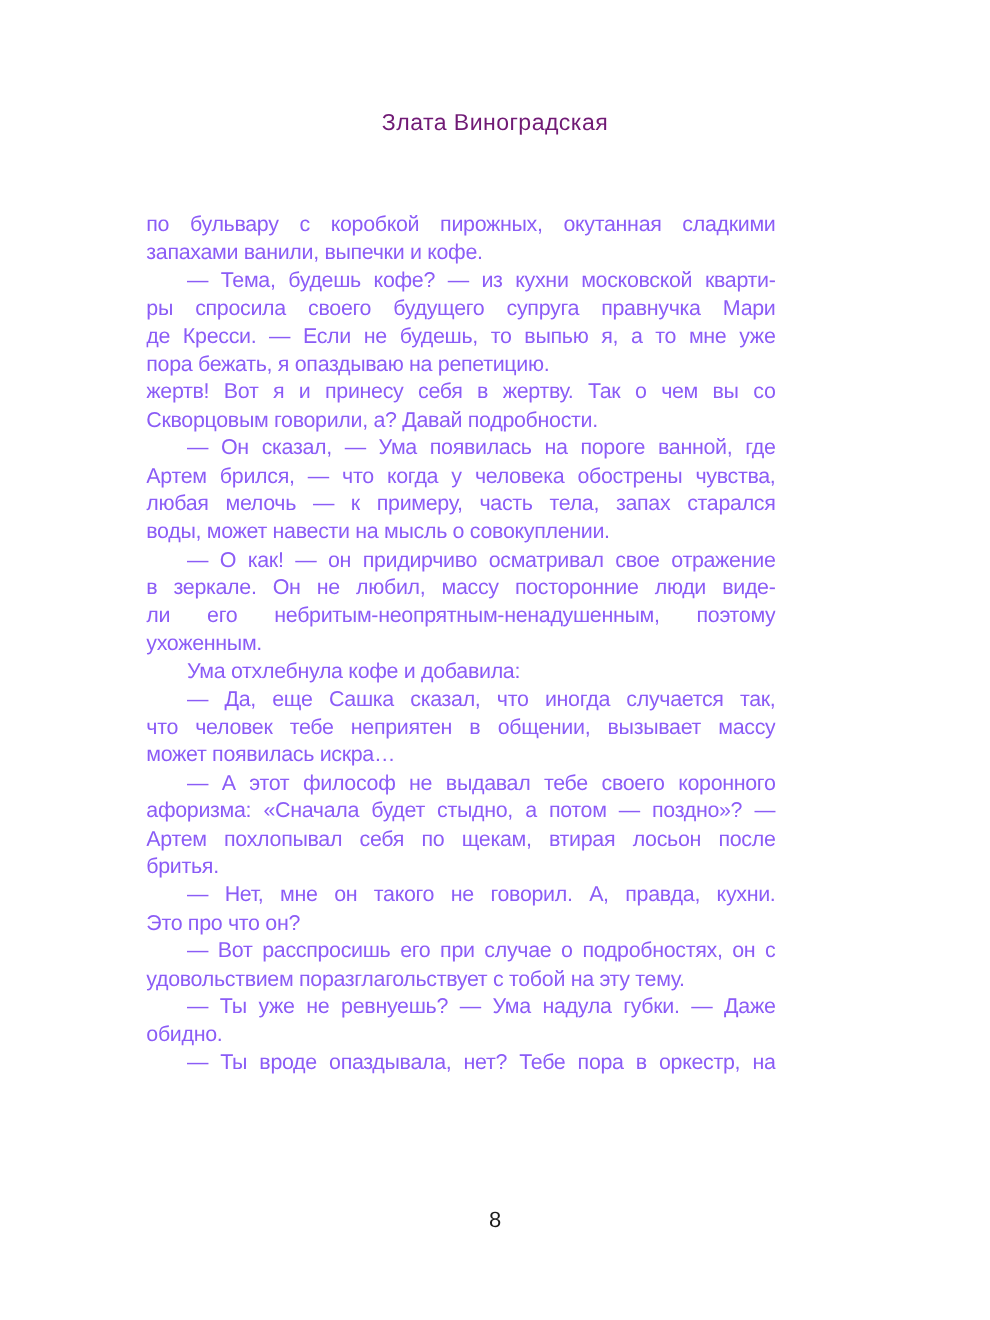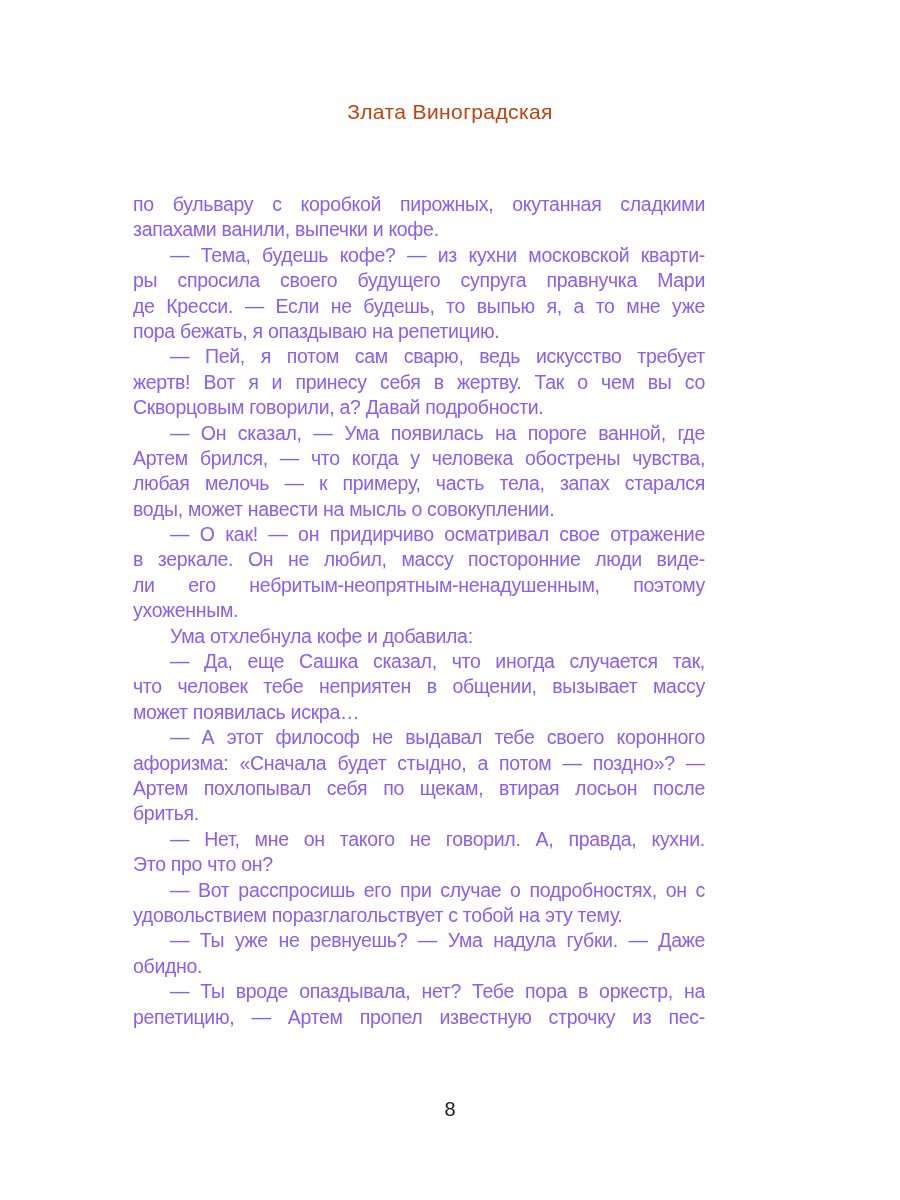--- a/index.html
+++ b/index.html
@@ -17,21 +17,21 @@
     overflow: hidden;
   }
   .running-title {
     position: absolute;
     top: 100px;
     left: 0;
     width: 100%;
     text-align: center;
     font-size: 21px;
     letter-spacing: 0.4px;
-    color: #c2410c;
+    color: #701a75;
   }
   .text-block {
     position: absolute;
     top: 192px;
     left: 133px;
     width: 572px;
   }
   .text-line {
     height: 25.4px;
     line-height: 25.4px;
@@ -65,21 +65,20 @@
 <div class="page">
   <div class="running-title">Злата Виноградская</div>
 
   <div class="text-block">
       <div class="text-line just">по бульвару с коробкой пирожных, окутанная сладкими</div>
       <div class="text-line">запахами ванили, выпечки и кофе.</div>
       <div class="text-line indent just">— Тема, будешь кофе? — из кухни московской кварти-</div>
       <div class="text-line just">ры спросила своего будущего супруга правнучка Мари</div>
       <div class="text-line just">де Кресси. — Если не будешь, то выпью я, а то мне уже</div>
       <div class="text-line">пора бежать, я опаздываю на репетицию.</div>
-      <div class="text-line indent just">— Пей, я потом сам сварю, ведь искусство требует</div>
       <div class="text-line just">жертв! Вот я и принесу себя в жертву. Так о чем вы со</div>
       <div class="text-line">Скворцовым говорили, а? Давай подробности.</div>
       <div class="text-line indent just">— Он сказал, — Ума появилась на пороге ванной, где</div>
       <div class="text-line just">Артем брился, — что когда у человека обострены чувства,</div>
       <div class="text-line just">любая мелочь — к примеру, часть тела, запах старался</div>
       <div class="text-line">воды, может навести на мысль о совокуплении.</div>
       <div class="text-line indent just">— О как! — он придирчиво осматривал свое отражение</div>
       <div class="text-line just">в зеркале. Он не любил, массу посторонние люди виде-</div>
       <div class="text-line just">ли его небритым-неопрятным-ненадушенным, поэтому</div>
       <div class="text-line">ухоженным.</div>
@@ -91,17 +90,16 @@
       <div class="text-line just">афоризма: «Сначала будет стыдно, а потом — поздно»? —</div>
       <div class="text-line just">Артем похлопывал себя по щекам, втирая лосьон после</div>
       <div class="text-line">бритья.</div>
       <div class="text-line indent just">— Нет, мне он такого не говорил. А, правда, кухни.</div>
       <div class="text-line">Это про что он?</div>
       <div class="text-line indent just">— Вот расспросишь его при случае о подробностях, он с</div>
       <div class="text-line">удовольствием поразглагольствует с тобой на эту тему.</div>
       <div class="text-line indent just">— Ты уже не ревнуешь? — Ума надула губки. — Даже</div>
       <div class="text-line">обидно.</div>
       <div class="text-line indent just">— Ты вроде опаздывала, нет? Тебе пора в оркестр, на</div>
-      <div class="text-line just">репетицию, — Артем пропел известную строчку из пес-</div>
     </div>
 
   <div class="page-number">8</div>
 </div>
 
 </body></html>

